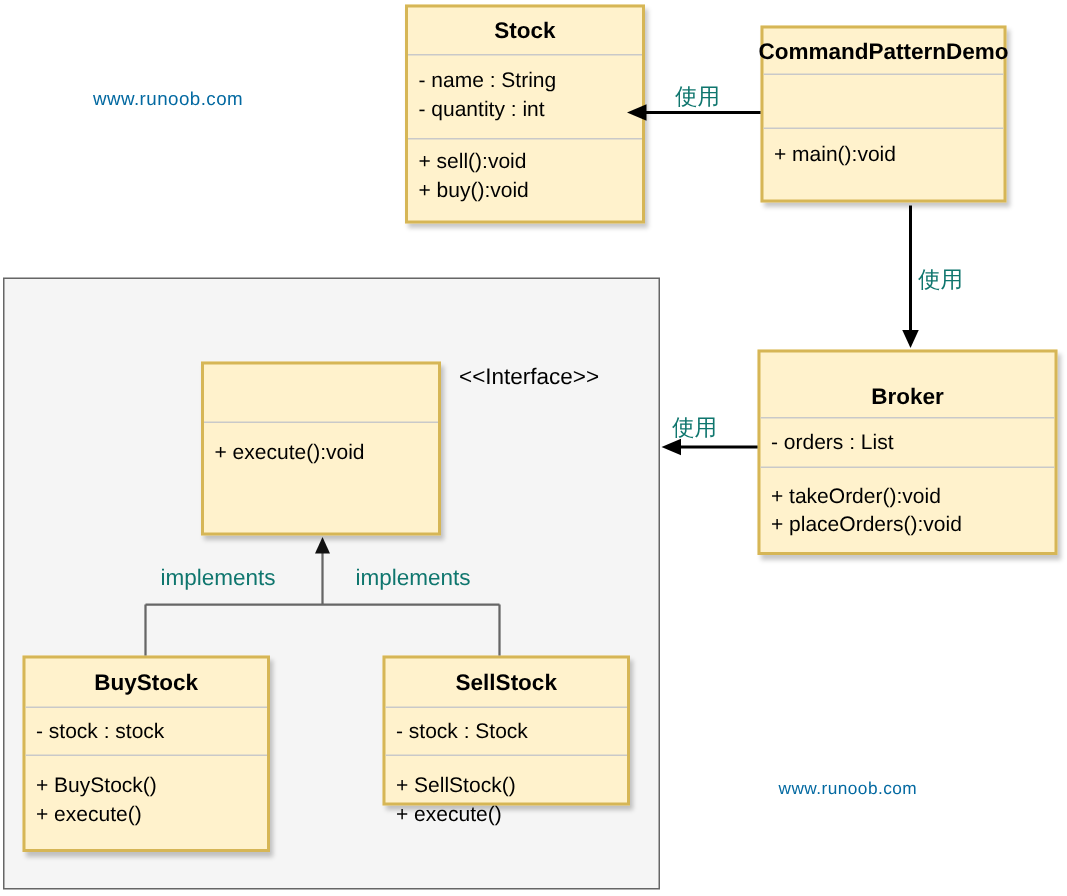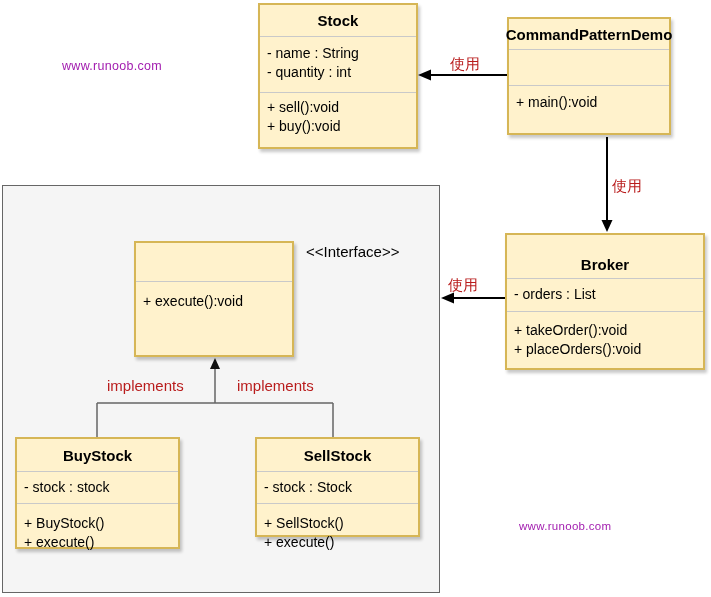--- a/index.html
+++ b/index.html
@@ -21,41 +21,41 @@
     flex:0 0 auto; display:flex; align-items:center; justify-content:center;
     font-weight:bold; font-size:15px; border-bottom:1px solid #c9c9c9;
   }
   .uml-sec {
     flex:0 0 auto; border-bottom:1px solid #c9c9c9;
     padding:7px 7px; font-size:14px; line-height:19px; white-space:pre;
   }
   .uml-sec.last { flex:1 1 auto; border-bottom:none; }
 
   .edge-label {
-    position:absolute; font-size:15px; color:#b91c1c; white-space:nowrap;
+    position:absolute; font-size:15px; color:#0f766e; white-space:nowrap;
   }
   .stereotype { position:absolute; font-size:15px; color:#000; white-space:nowrap; }
   .watermark {
-    position:absolute; color:#a21caf; letter-spacing:0.3px; white-space:nowrap;
+    position:absolute; color:#0369a1; letter-spacing:0.3px; white-space:nowrap;
   }
   .wm-tl { left:62px; top:59px; font-size:12.5px; }
   .wm-br { left:519px; top:520px; font-size:11.5px; }
 
   svg.overlay { position:absolute; left:0; top:0; width:711px; height:597px; pointer-events:none; }
 </style>
 </head>
 <body>
 
 <div class="canvas">
 
   <div class="watermark wm-tl">www.runoob.com</div>
 
   <div class="container-frame"></div>
 
-  <div class="uml-box" style="left:258px; top:3px; width:160px; height:146px;">
+  <div class="uml-box" style="left:270px; top:3px; width:160px; height:146px;">
     <div class="uml-title" style="height:32px;">Stock</div>
     <div class="uml-sec" style="height:56px;"><div>- name : String</div><div>- quantity : int</div></div>
     <div class="uml-sec last" style="padding-top:5px;"><div>+ sell():void</div><div>+ buy():void</div></div>
   </div>
 
   <div class="uml-box" style="left:507px; top:17px; width:164px; height:118px;">
     <div class="uml-title" style="height:31px;">CommandPatternDemo</div>
     <div class="uml-sec" style="height:36px;"></div>
     <div class="uml-sec last"><div>+ main():void</div></div>
   </div>
@@ -64,21 +64,21 @@
     <div class="uml-title" style="height:29px;margin-top:15px;">Broker</div>
     <div class="uml-sec" style="height:33px; padding-top:6px;"><div>- orders : List</div></div>
     <div class="uml-sec last" style="padding-top:9px;"><div>+ takeOrder():void</div><div>+ placeOrders():void</div></div>
   </div>
 
   <div class="uml-box" style="left:134px; top:241px; width:160px; height:116px;">
     <div class="uml-sec" style="height:39px;"></div>
     <div class="uml-sec last" style="padding-top:10px;"><div>+ execute():void</div></div>
   </div>
 
-  <div class="uml-box" style="left:15px; top:437px; width:165px; height:112px;">
+  <div class="uml-box" style="left:15px; top:437px; width:165px; height:131px;">
     <div class="uml-title" style="height:33px;">BuyStock</div>
     <div class="uml-sec" style="height:32px; padding-top:6px;"><div>- stock : stock</div></div>
     <div class="uml-sec last" style="padding-top:10px;"><div>+ BuyStock()</div><div>+ execute()</div></div>
   </div>
 
   <div class="uml-box" style="left:255px; top:437px; width:165px; height:100px;">
     <div class="uml-title" style="height:33px;">SellStock</div>
     <div class="uml-sec" style="height:32px; padding-top:6px;"><div>- stock : Stock</div></div>
     <div class="uml-sec last" style="padding-top:10px;"><div>+ SellStock()</div><div>+ execute()</div></div>
   </div>

